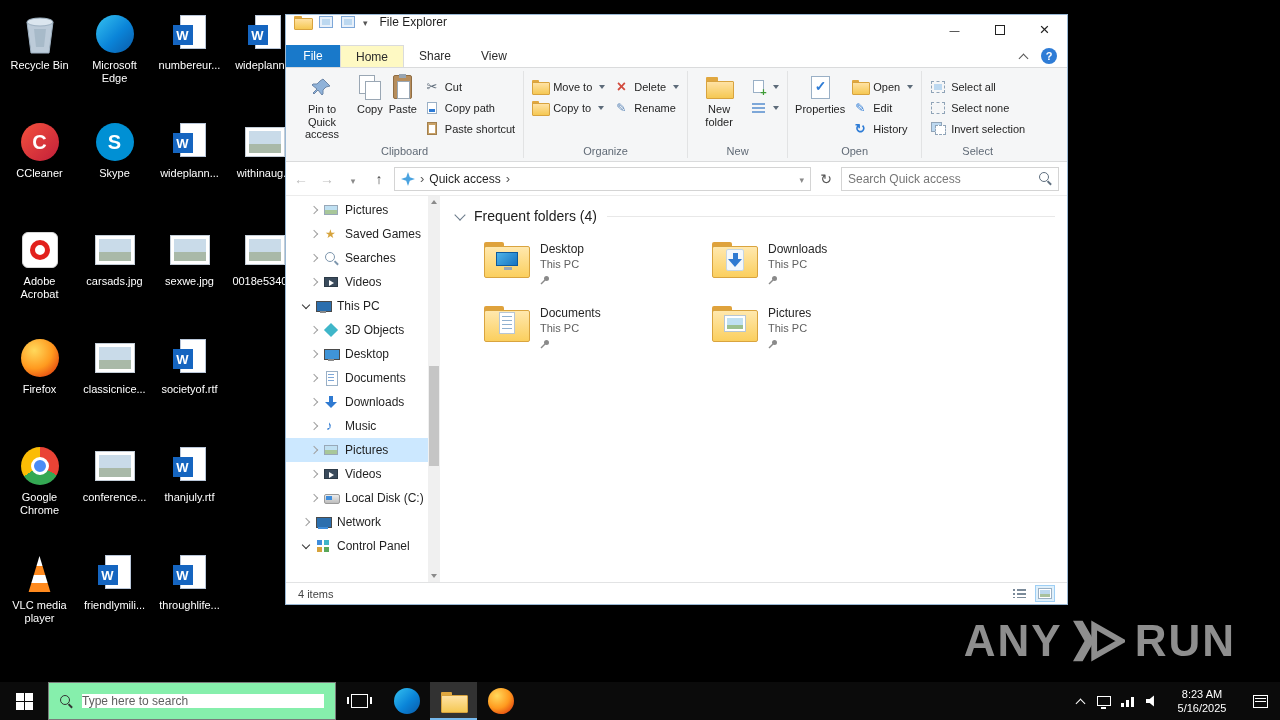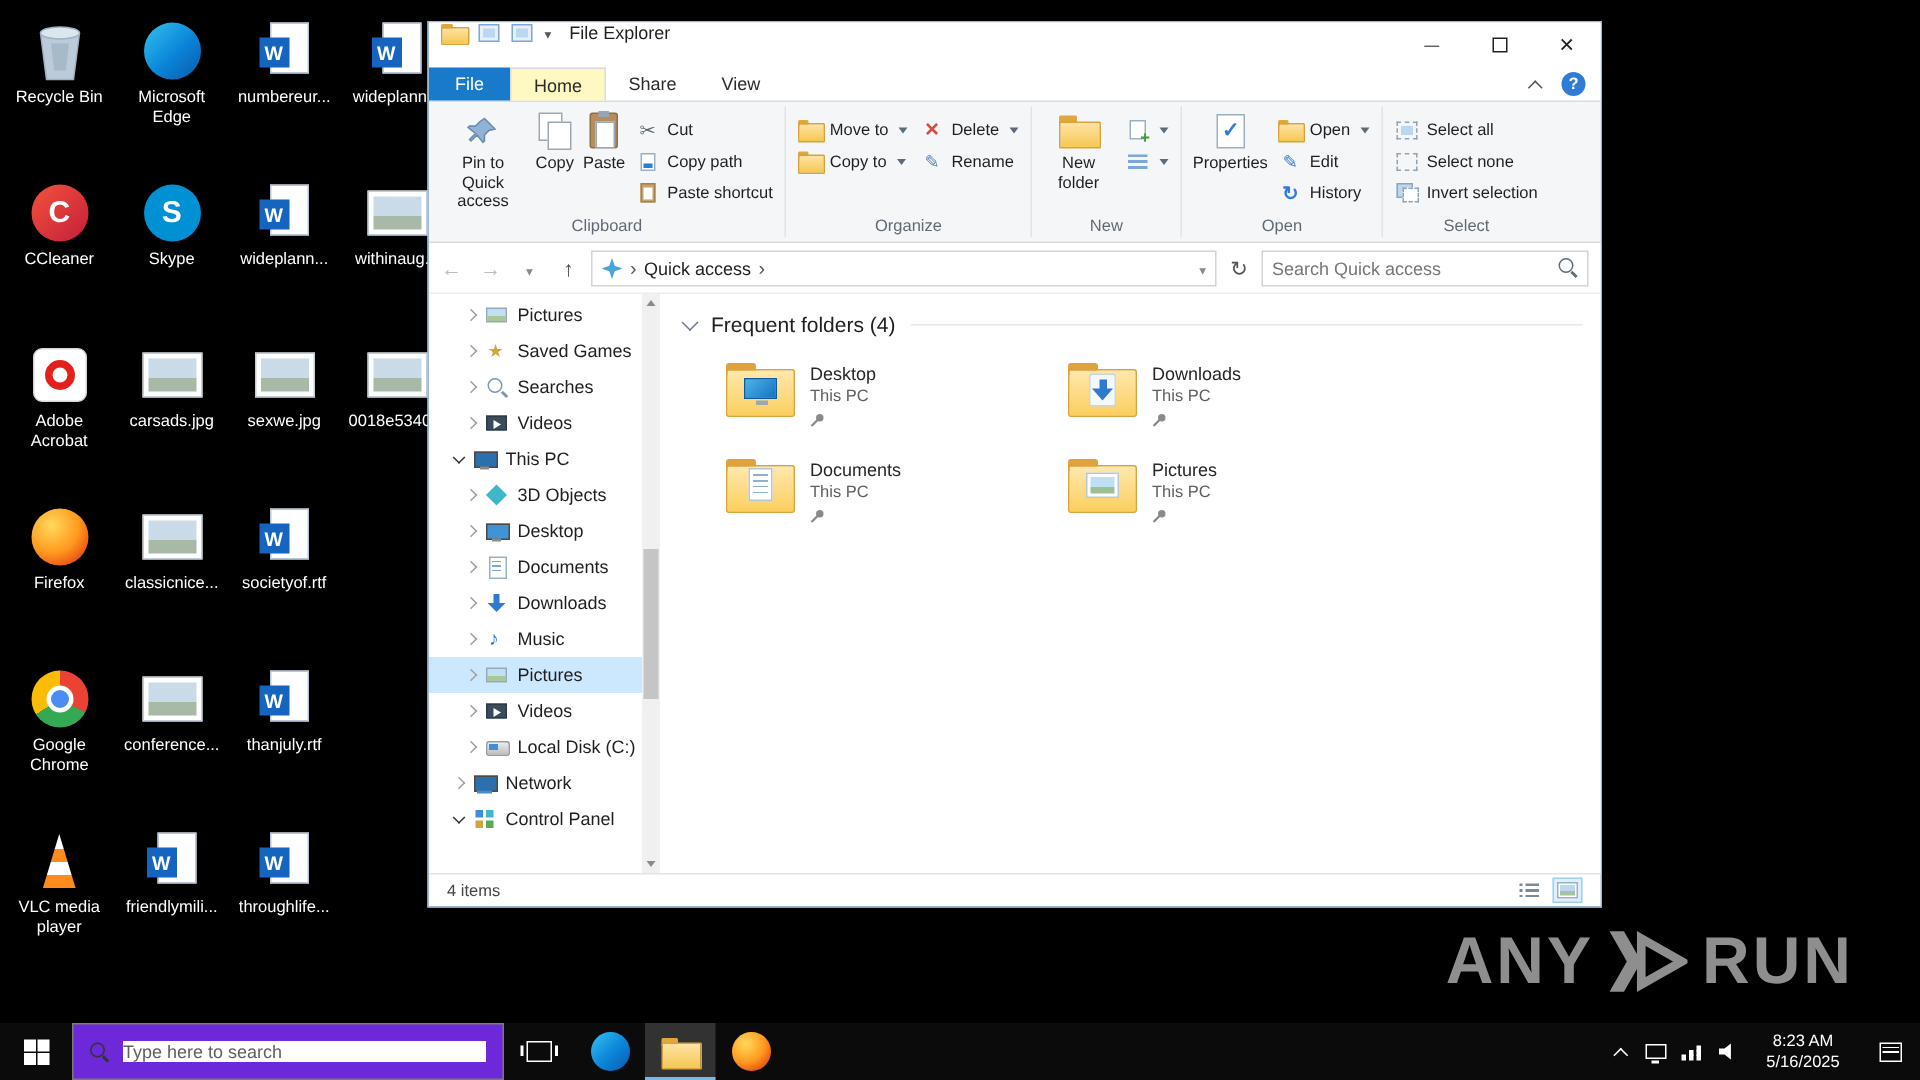--- a/index.html
+++ b/index.html
@@ -223,21 +223,21 @@
   
   .watermark { position:absolute; right:44px; bottom:54px; display:flex; align-items:center; gap:10px;
     font-size:44px; font-weight:bold; color:#8e8e8e; letter-spacing:2px; }
 
   
   .taskbar { position:absolute; left:0; bottom:0; width:1280px; height:38px; background:#0b0b0b;
     display:flex; align-items:stretch; z-index:10; }
   .tb-start { width:48px; display:flex; align-items:center; justify-content:center; }
   .win-logo { width:17px;height:17px;display:grid;grid-template-columns:8px 8px;grid-template-rows:8px 8px;gap:1px; }
   .win-logo span { background:#fff; }
-  .tb-search { width:288px; background:#6d28d9; border:1px solid #7a7a7a; display:flex; align-items:center; gap:9px; padding:0 11px; }
+  .tb-search { width:288px; background:#86efac; border:1px solid #7a7a7a; display:flex; align-items:center; gap:9px; padding:0 11px; }
   .tb-search input { border:none; outline:none; flex:1; font-size:12px; color:#444; font-family:inherit; }
   .tb-search input::placeholder { color:#5f5f5f; }
   .tb-btn { width:47px; display:flex; align-items:center; justify-content:center; }
   .tb-btn.active { background:rgba(255,255,255,.16); box-shadow:inset 0 -2px 0 #76b9ed; }
   .tv { width:17px;height:14px;border:1.5px solid #fff;position:relative; }
   .tv::before { content:"";position:absolute;left:-5px;top:2px;width:2px;height:7px;background:#fff; }
   .tv::after { content:"";position:absolute;right:-5px;top:2px;width:2px;height:7px;background:#fff; }
   .c26 { width:26px;height:26px;border-radius:50%; }
   .edge26 { background:linear-gradient(135deg,#35c2f1,#0a84d8 55%,#0a5aa8); }
   .ff26 { background:radial-gradient(circle at 35% 30%,#ffd95c,#ff9a1f 50%,#e3450f 85%); }

